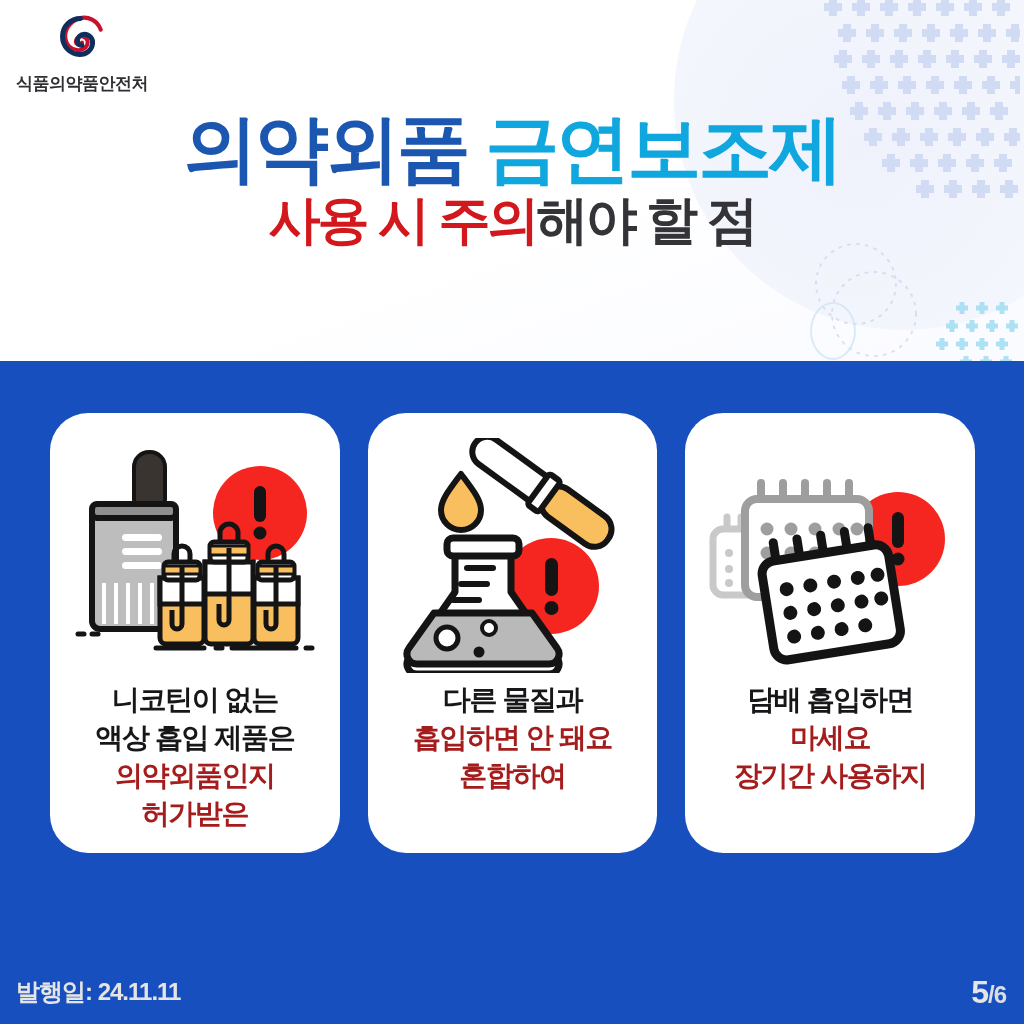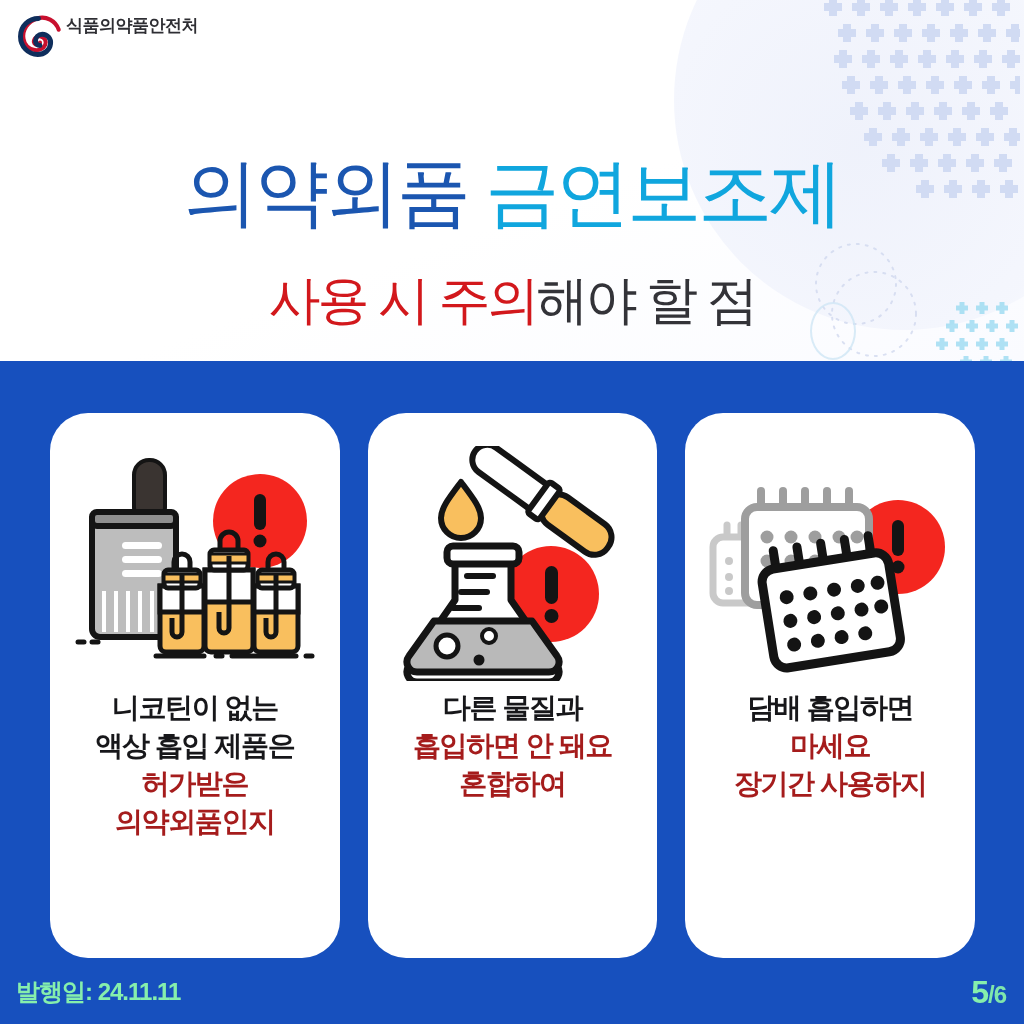--- a/index.html
+++ b/index.html
@@ -66,45 +66,45 @@
     border: 2px solid #cfe6f5;
     border-radius: 50%;
     opacity: .8;
   }
 
   
   .logo-row {
     position: absolute;
     left: 16px; top: 14px;
     display: flex;
-    align-items: flex-start;
-    gap: 2px;
+    align-items: center;
+    gap: 10px;
+    flex-direction: column;
   }
   .logo-mark { width: 48px; height: 48px; display: block; }
   .logo-text {
     font-size: 17px;
     font-weight: 600;
     color: #2e2e33;
     letter-spacing: -0.5px;
     white-space: nowrap;
   }
 
   
   .title-block {
     position: absolute;
     left: 0; top: 112px;
     width: 1024px;
     text-align: center;
   }
   .title-line {
     line-height: 1.0;
     white-space: nowrap;
-    font-weight: 400;
+    font-weight: 700;
     letter-spacing: -3px;
-    margin-top: 44px;
   }
   .title-line1 { font-size: 74px; margin-bottom: 8px; }
   .title-line2 { font-size: 52px; }
 
   .t-navy  { color: #1b56b0; }
   .t-cyan  { color: #10a6de; position: relative; display: inline-block; }
   .t-cyan .hl {
     position: absolute;
     left: -4px; right: -4px;
     bottom: 4px;
@@ -127,27 +127,27 @@
   .cards {
     position: absolute;
     left: 50px; top: 52px;
     width: 925px;
     display: flex;
     gap: 28px;
   }
 
   .card {
     width: 290px;
-    height: 545px;
+    height: 440px;
     background: #ffffff;
     border-radius: 38px;
     display: flex;
     flex-direction: column;
     align-items: center;
-    padding-top: 30px;
+    padding-top: 22px;
   }
 
   .card-illus {
     width: 250px;
     height: 240px;
     display: flex;
     align-items: center;
     justify-content: center;
   }
   .card-illus svg { display: block; }
@@ -168,21 +168,21 @@
   
   .footer {
     position: absolute;
     left: 0; bottom: 0;
     width: 1024px;
     height: 58px;
     display: flex;
     align-items: center;
     justify-content: space-between;
     padding: 0 18px 6px 16px;
-    color: #86efac;
+    color: #e5e5e5;
   }
   .issue-date {
     font-size: 24px;
     font-weight: 700;
     letter-spacing: -1px;
   }
   .page-no {
     font-weight: 700;
     letter-spacing: -1px;
     display: flex;
@@ -373,22 +373,22 @@
               <line x1="86" y1="210" x2="134" y2="210"></line>
               <line x1="146" y1="210" x2="152" y2="210"></line>
               <line x1="162" y1="210" x2="226" y2="210"></line>
               <line x1="236" y1="210" x2="242" y2="210"></line>
             </g>
           </svg>
         </div>
         <div class="card-text">
           <div class="c-black">니코틴이 없는</div>
           <div class="c-black">액상 흡입 제품은</div>
+          <div class="c-red">의약외품인지</div>
           <div class="c-red">허가받은</div>
-          <div class="c-red">의약외품인지</div>
         </div>
       </div>
 
       <div class="card">
         <div class="card-illus">
           <svg width="240" height="235" viewBox="0 0 240 235">
 
             <circle cx="158" cy="148" r="48" fill="#f4261f"></circle>
             <rect x="152" y="120" width="13" height="38" rx="6.5" fill="#141414"></rect>
             <circle cx="158.5" cy="170" r="7" fill="#141414"></circle>

